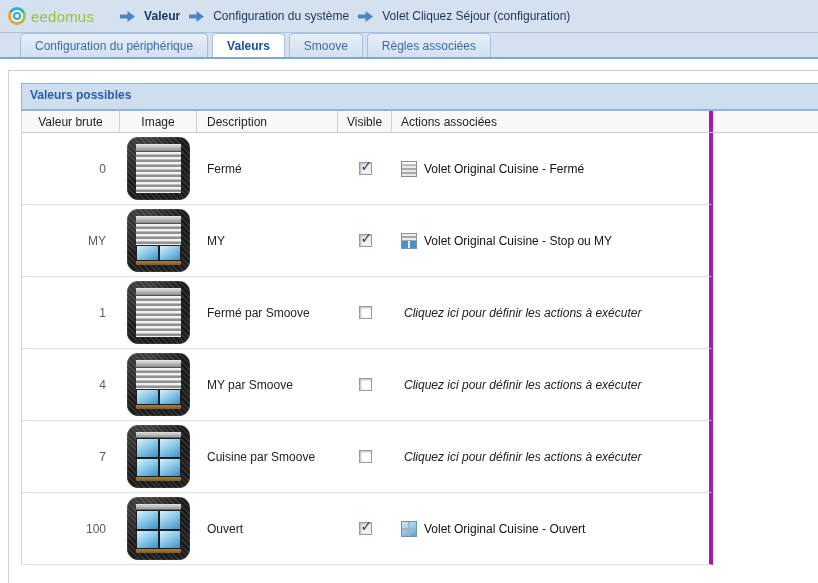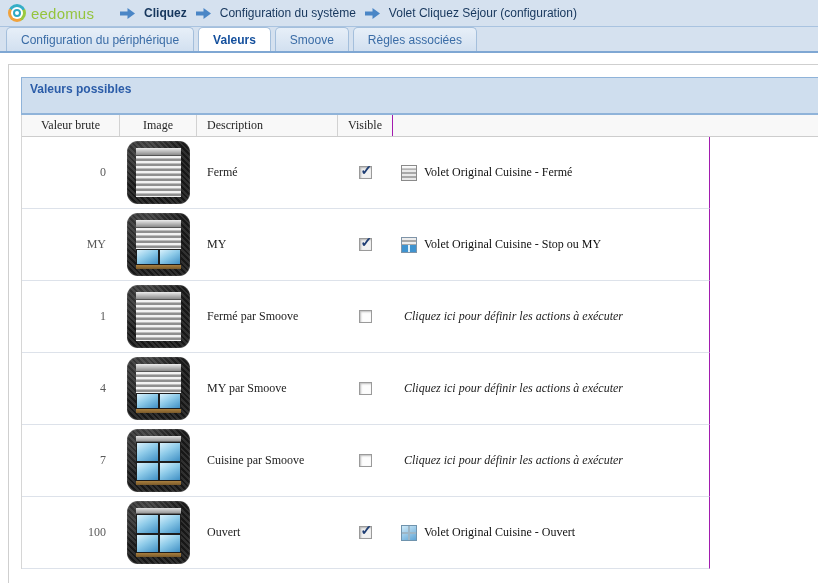--- a/index.html
+++ b/index.html
@@ -1,64 +1,64 @@
 <!DOCTYPE html>
 <html><head>
 <meta charset="utf-8">
 <style>
   * { margin:0; padding:0; box-sizing:border-box; }
   html,body { width:818px; height:583px; overflow:hidden; background:#fff;
     font-family:"Liberation Sans","DejaVu Sans",sans-serif; font-size:12px; color:#222; }
 
   
-  .topbar { height:27px; background:#d5e1ef; border-bottom:1px solid #a9c3e0;
+  .topbar { height:33px; background:#d5e1ef; border-bottom:1px solid #a9c3e0;
     display:flex; align-items:center; padding-left:8px; }
   .logo { display:flex; align-items:center; gap:5px; }
   .logo-ring { width:18px; height:18px; border-radius:50%;
     background:conic-gradient(from 200deg,#f0a23c 0 28%,#35aec6 28% 62%,#9ac93f 62% 86%,#f0a23c 86% 100%);
     display:flex; align-items:center; justify-content:center; }
   .logo-ring-inner { width:12px; height:12px; border-radius:50%; background:#fff;
     display:flex; align-items:center; justify-content:center; }
   .logo-core { width:8px; height:8px; border-radius:50%; border:2.5px solid #2fa9c4; background:#fff; }
   .logo-text { color:#95c43e; font-size:15px; letter-spacing:.2px; }
   .breadcrumb { display:flex; align-items:center; margin-left:24px; gap:7px; }
   .crumb { color:#16365c; white-space:nowrap; }
   .crumb.bold { font-weight:bold; }
   .bc-arrow { display:inline-block; margin:0 2px; line-height:0; }
 
   
   .tabbar { height:26px; background:#d5e1ef; border-bottom:2px solid #7fa7d3;
-    display:flex; align-items:flex-end; padding-left:4px; }
+    display:flex; align-items:flex-end; padding-left:18px; }
   .tab { margin:0 2px; padding:5px 14px 4px 14px; border:1px solid #a4bfdc; border-bottom:none;
     border-radius:5px 5px 0 0; background:linear-gradient(#e7eff8,#d2e0f0);
     color:#3a6ca6; cursor:pointer; white-space:nowrap; }
   .tab.active { background:#fff; color:#15509d; font-weight:bold; }
 
   
   .container { margin:11px 0 0 8px; width:810px; height:545px;
     border-top:1px solid #cfcfcf; border-left:1px solid #cfcfcf; background:#fff;
     padding:12px 0 0 12px; overflow:hidden; }
 
   
   .bluepanel { border:1px solid #8fb3d9; border-right:none; }
-  .panel-title { height:36px; line-height:23px; background:#cfdeee; padding-left:8px;
+  .panel-title { height:26px; line-height:23px; background:#cfdeee; padding-left:8px;
     color:#2b5ca8; font-weight:bold; border-bottom:1px solid #8fb3d9; }
   .filter-row { height:24px; background:#cfdeee; display:flex; align-items:center;
     padding-left:5px; gap:6px; }
   .blue-check { width:13px; height:13px; border-radius:3px; border:1px solid #2b62c8;
     background:linear-gradient(#6aa7f8,#2e6fe0); position:relative; cursor:pointer; flex:none; }
   .blue-check::after { content:"\2713"; position:absolute; left:2px; top:-1px;
     color:#fff; font-size:10px; font-weight:bold; }
 
   
   .vtable { border-left:1px solid #d6d6d6; }
   .trow, .thead { display:flex; }
   .thead { background:#f8f8f8; border-bottom:1px solid #cdcdcd; height:22px; }
   .thead .cells { border-bottom:none; }
-  .cells { display:flex; border-right:1px solid #a21caf;font-family:Liberation Serif, serif; }
+  .cells { display:flex; border-right:4px solid #a21caf; }
   .trow .cells { border-bottom:1px solid #dde2ea; }
   .cell { flex:none; display:flex; align-items:center; overflow:hidden; }
   .c-value  { width:98px;  justify-content:flex-end; padding-right:14px; color:#5a5a5a; }
   .c-image  { width:77px;  justify-content:center; }
   .c-desc   { width:141px; padding-left:10px; }
   .c-visible{ width:54px;  justify-content:center; }
   .c-actions{ width:317px; padding-left:9px; }
   .thead .cell { color:#1f1f1f; }
   .thead .c-value { justify-content:center; padding-right:0; color:#1f1f1f; }
   .thead .cell:not(:last-child) { border-right:1px solid #d2d2d2; }
@@ -115,21 +115,21 @@
       <span class="logo-ring-inner">
           <span class="logo-core"></span>
         </span>
     </span>
     <span class="logo-text">eedomus</span>
   </div>
   <div class="breadcrumb">
       <span class="bc-arrow"><svg width="15" height="11" viewBox="0 0 15 11">
           <path d="M0 3.5h7.5V0L15 5.5 7.5 11V7.5H0z" fill="#4a86c6"></path>
         </svg></span>
-      <span class="crumb bold">Cliquez</span>
+      <span class="crumb bold">Valeur</span>
       <span class="bc-arrow"><svg width="15" height="11" viewBox="0 0 15 11">
           <path d="M0 3.5h7.5V0L15 5.5 7.5 11V7.5H0z" fill="#4a86c6"></path>
         </svg></span>
       <span class="crumb">Configuration du système</span>
       <span class="bc-arrow"><svg width="15" height="11" viewBox="0 0 15 11">
           <path d="M0 3.5h7.5V0L15 5.5 7.5 11V7.5H0z" fill="#4a86c6"></path>
         </svg></span>
       <span class="crumb">Volet Cliquez Séjour (configuration)</span>
     </div>
 </div>
@@ -146,20 +146,21 @@
     <div class="panel-title">Valeurs possibles</div>
   </div>
 
   <div class="vtable">
     <div class="thead">
       <div class="cells">
           <div class="cell c-value">Valeur brute</div>
           <div class="cell c-image">Image</div>
           <div class="cell c-desc">Description</div>
           <div class="cell c-visible">Visible</div>
+          <div class="cell c-actions">Actions associées</div>
         </div>
       <div class="extra"></div>
     </div>
     <div id="tbody">
         <div class="trow">
           <div class="cells">
             <div class="cell c-value">0</div>
             <div class="cell c-image">
               <div class="dev-img">
                 <div class="dev-inner">

